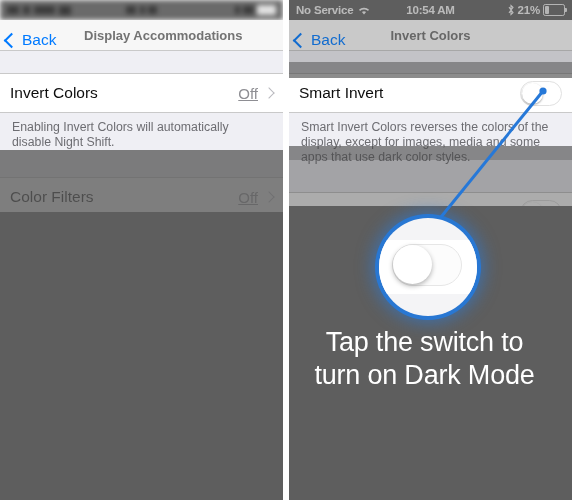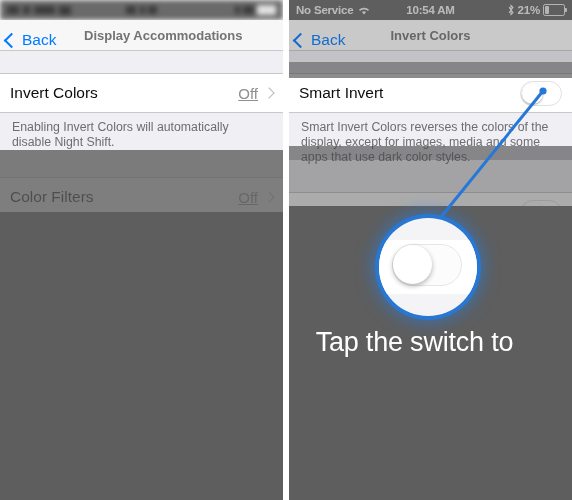--- a/index.html
+++ b/index.html
@@ -73,21 +73,21 @@
   .pointer{position:absolute;pointer-events:none;}
   .mag{position:absolute;width:98px;height:98px;border-radius:50%;
        background:#f4f4f6;overflow:hidden;
        box-shadow:0 0 0 4px rgba(38,120,216,.92),0 0 16px 7px rgba(40,125,225,.55);}
   .mag .mag-inner{position:absolute;left:0;right:0;top:22px;height:54px;background:#fff;}
   .mag .bigsw{position:absolute;left:13px;top:26px;width:70px;height:42px;border-radius:21px;
               background:#fcfcfc;border:1.5px solid #e6e6e6;box-sizing:border-box;}
   .mag .bigknob{position:absolute;left:14px;top:27px;width:39px;height:39px;border-radius:50%;
                 background:#fff;box-shadow:0 2px 5px rgba(0,0,0,.30);}
 
-  .caption{position:absolute;left:273px;width:283px;top:326px;text-align:center;color:#ffffff;
+  .caption{position:absolute;left:283px;width:283px;top:326px;text-align:center;color:#ffffff;
            font-size:27px;line-height:33px;letter-spacing:-.2px;}
 </style>
 </head>
 <body>
 
 <div class="stage">
 
   <div class="panel panel-left">
 
     <div class="statusbar blurred">
@@ -243,15 +243,16 @@
   </svg>
 
   <div class="mag" style="left:379px;top:218px;">
     <div class="mag-inner"></div>
     <div class="bigsw"></div>
     <div class="bigknob"></div>
   </div>
 
   <div class="caption">
     <div>Tap the switch to</div>
+    <div>turn on Dark Mode</div>
   </div>
 
 </div>
 
 </body></html>

